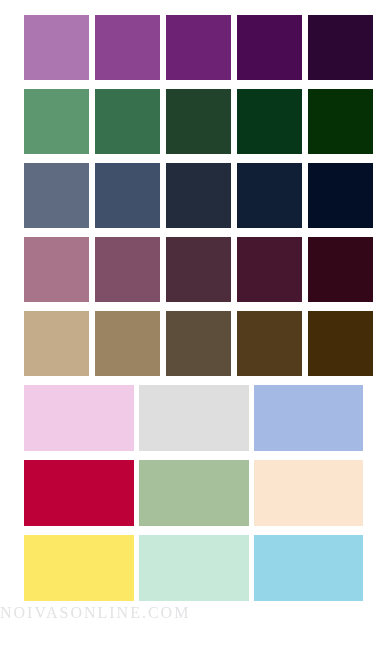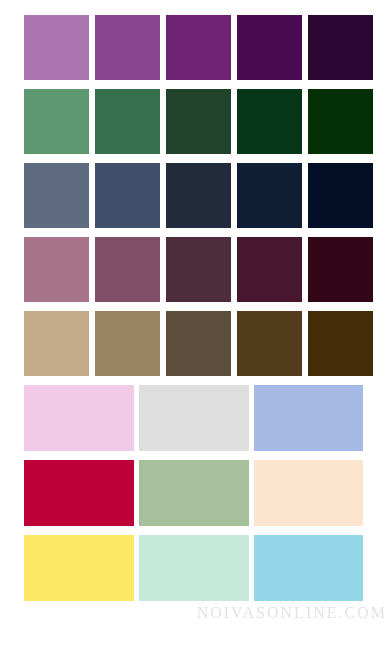--- a/index.html
+++ b/index.html
@@ -46,21 +46,21 @@
   .cols-3 .swatch:last-child {
     margin-right: 0;
     width: 109px;
   }
 
   #watermark {
     position: absolute;
     left: 0;
     right: 0;
     top: 604px;
-    text-align: right;
+    text-align: left;
     font-family: "Liberation Serif", serif;
     font-size: 16px;
     letter-spacing: 2.0px;
     color: #e3e3e5;
     white-space: nowrap;
     user-select: none;
   }
 </style>
 </head>
 <body style="background: rgb(255, 255, 255);">

